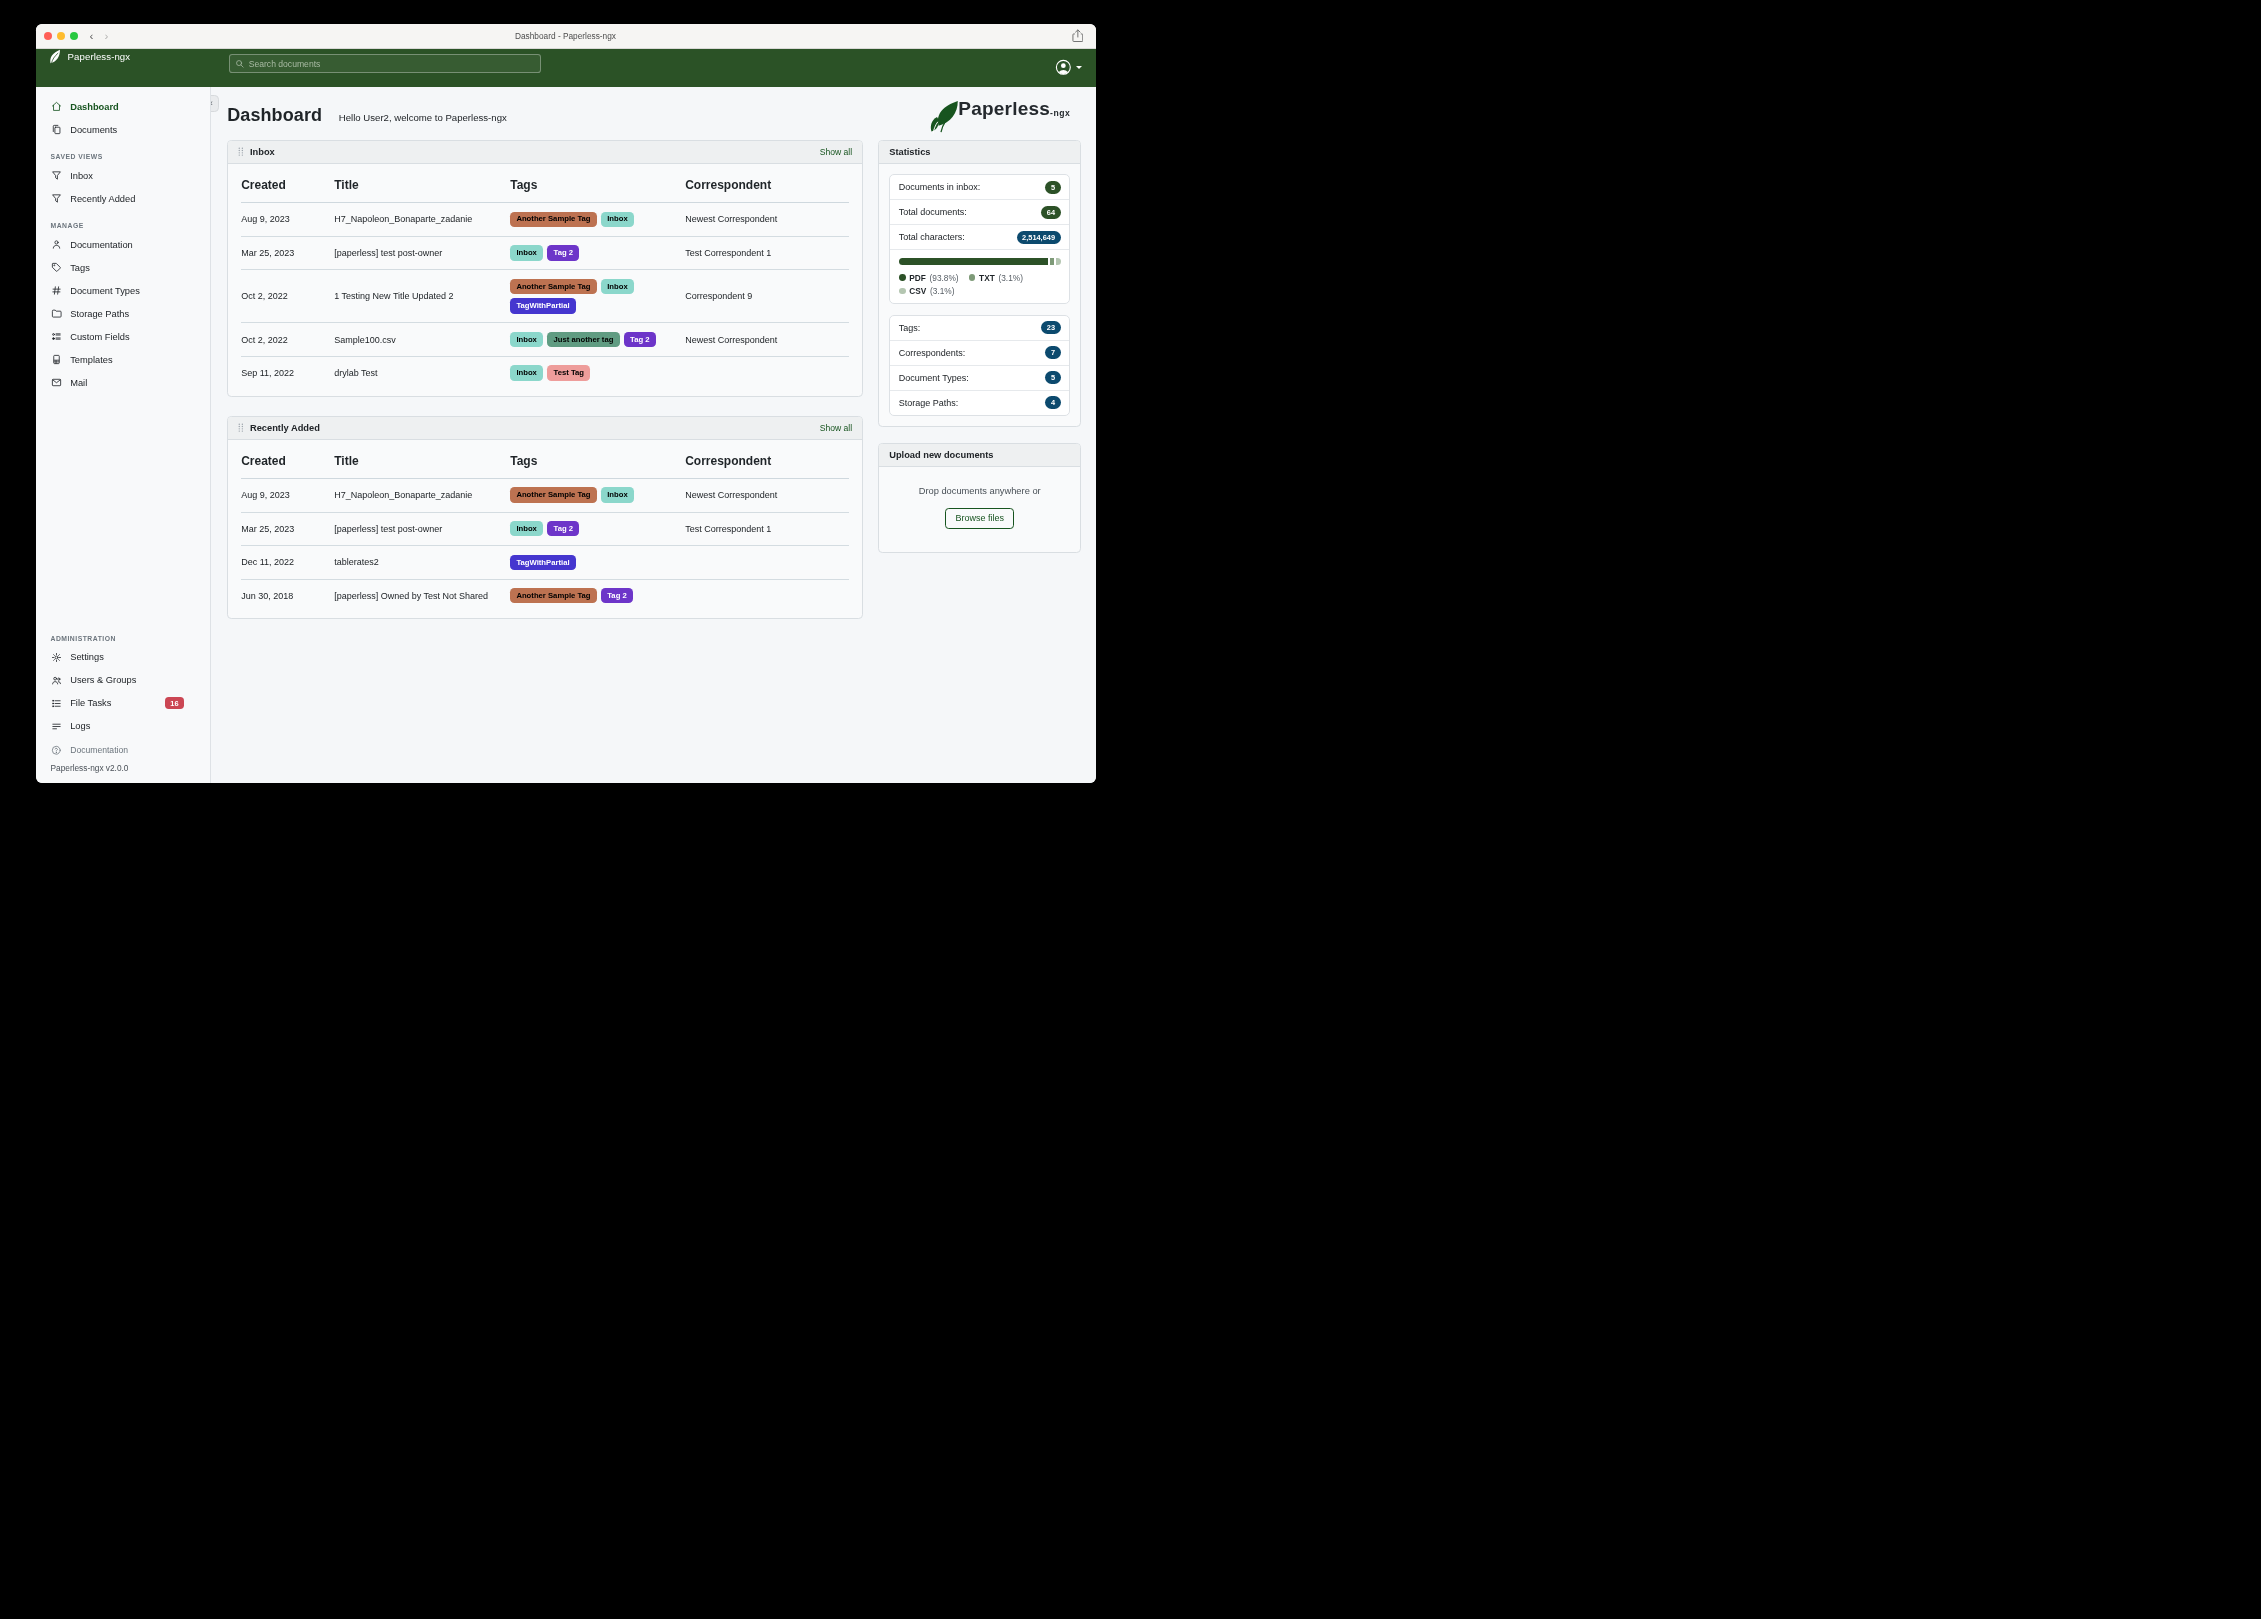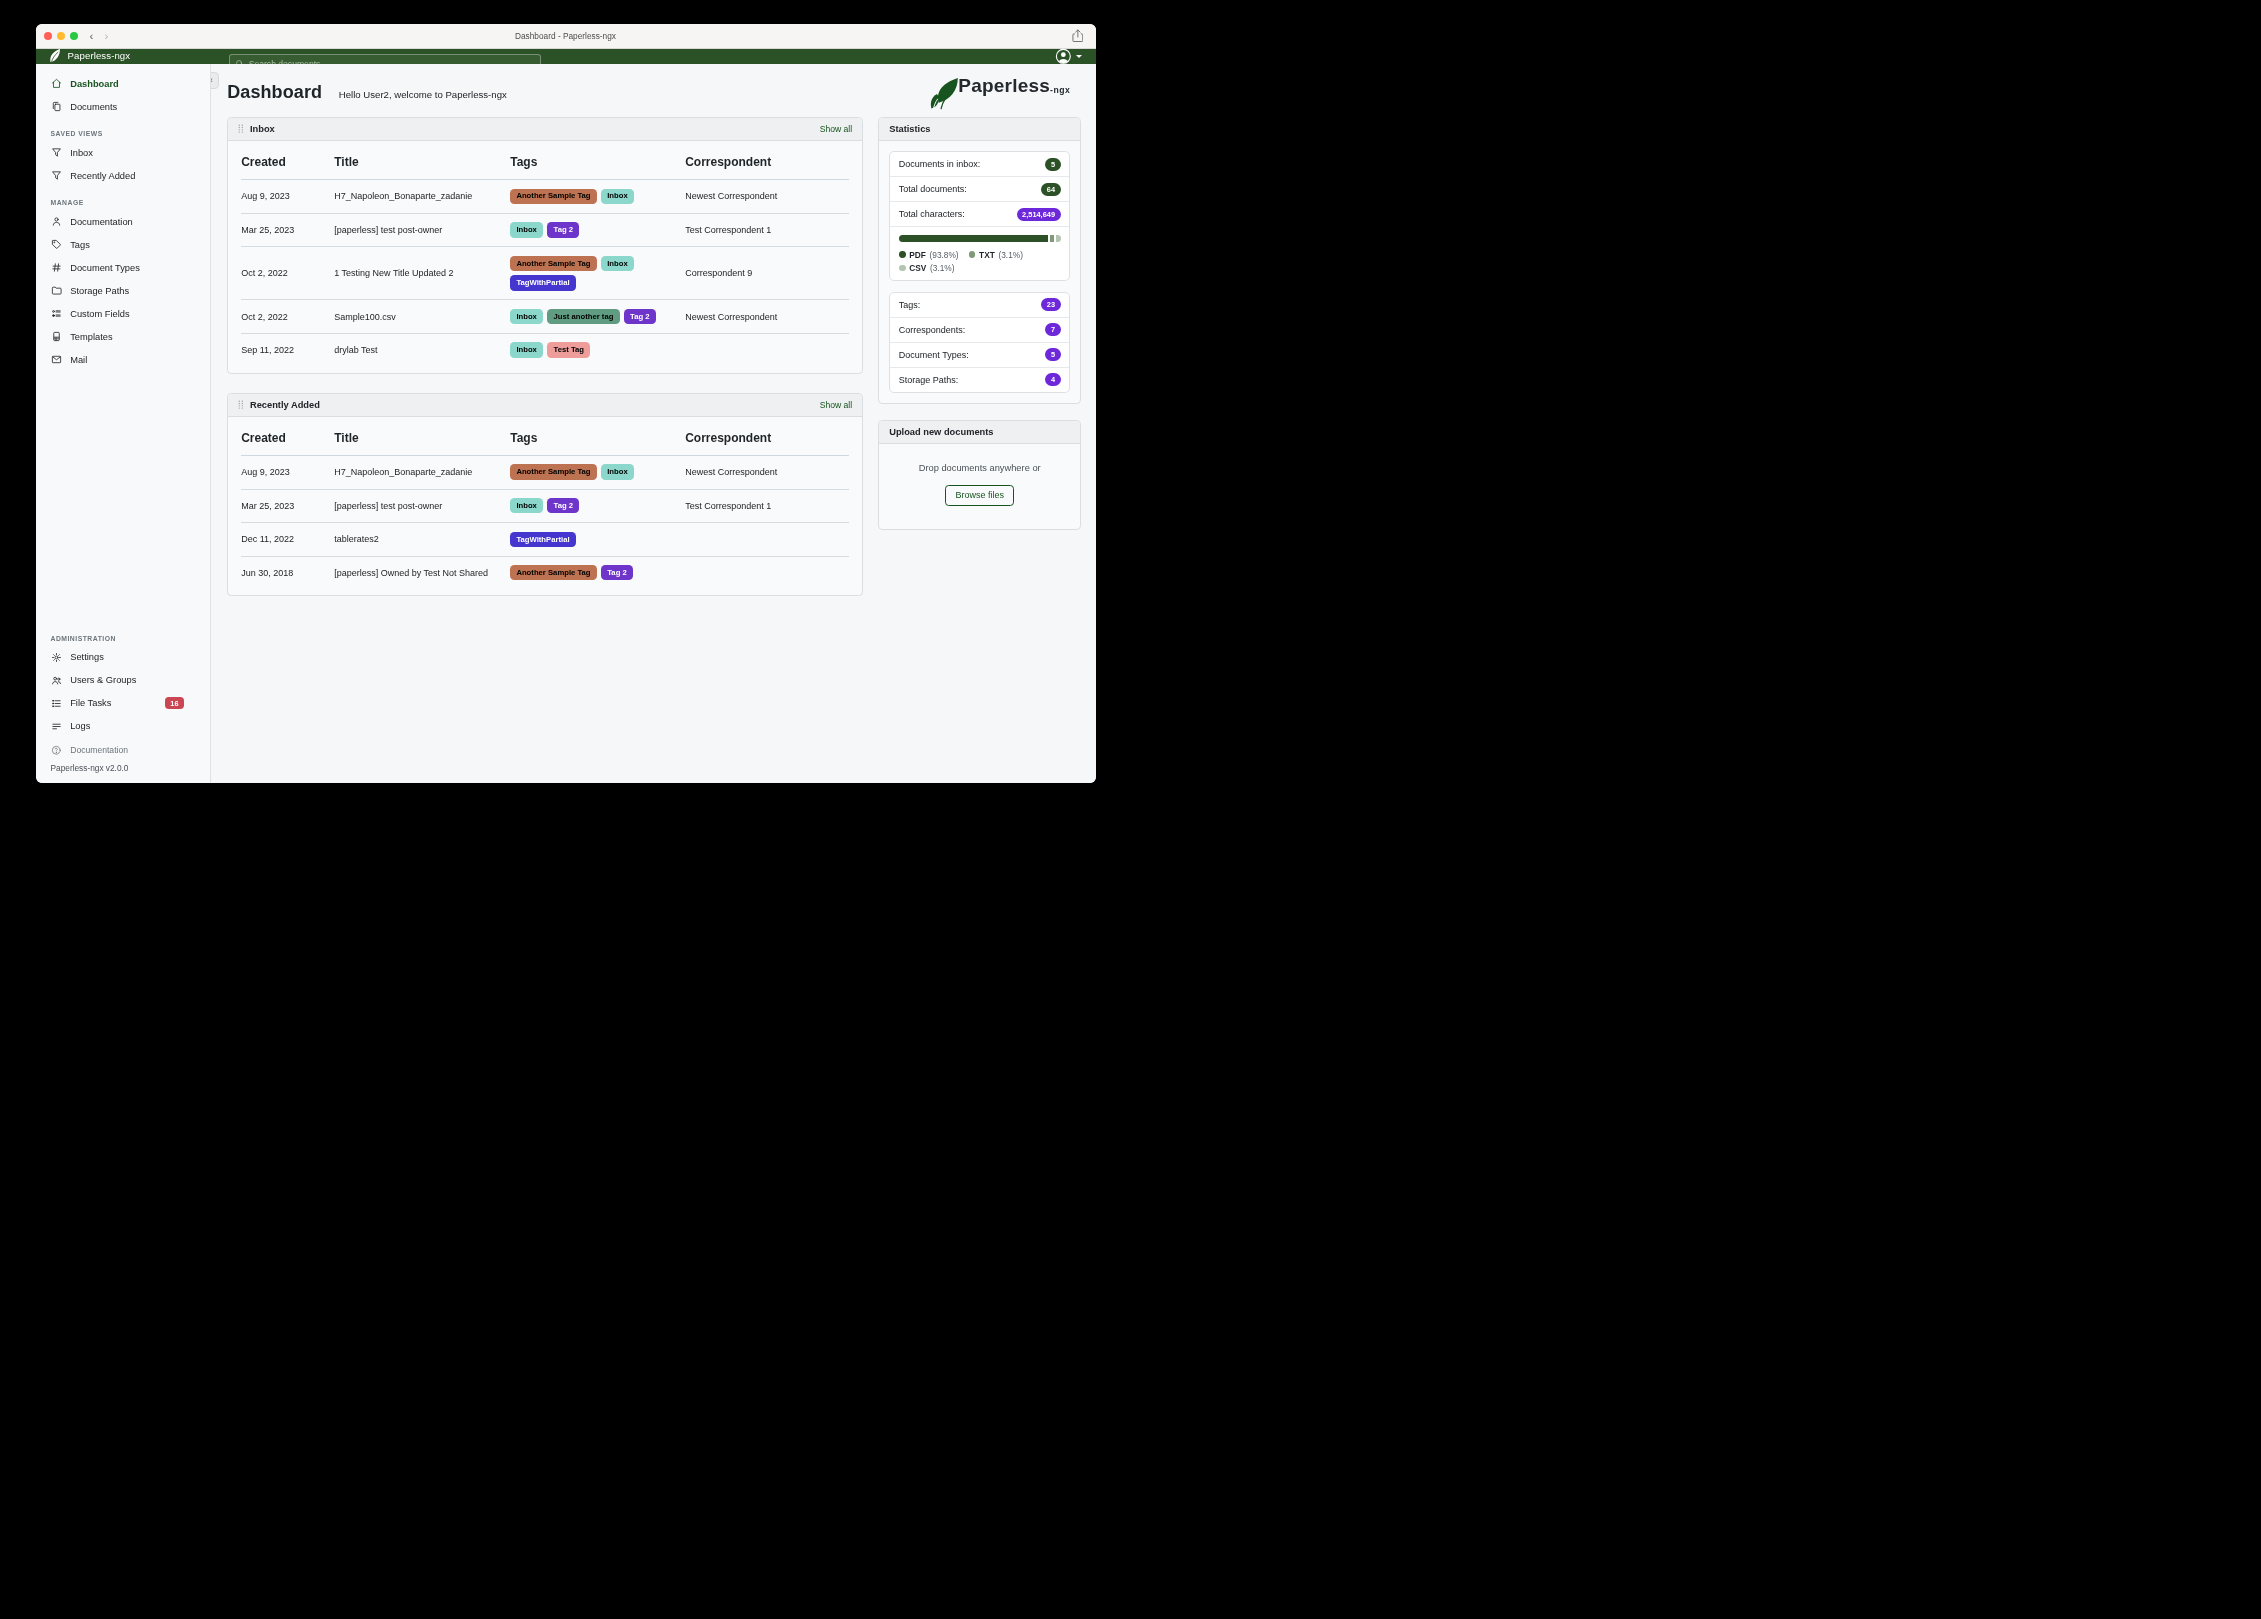--- a/index.html
+++ b/index.html
@@ -13,21 +13,21 @@
   .traffic{ position:absolute; left:8.6px; top:0; height:100%; display:flex; align-items:center; gap:5px; }
   .light{ width:8px; height:8px; border-radius:50%; }
   .light.red{ background:#ff5f57; } .light.yellow{ background:#febc2e; } .light.green{ background:#28c840; }
   .navarrows{ position:absolute; left:54px; top:0; height:100%; display:flex; align-items:center; gap:11px; }
   .navarrow{ font-size:11.7px; color:#5f5f5f; line-height:1; }
   .navarrow.fwd{ color:#b5b4b2; }
   .wintitle{ font-size:8.3px; color:#4d4d4d; font-weight:500; }
   .shareicon{ position:absolute; right:12.3px; top:5px; color:#707070; }
 
   
-  .appheader{ height:15px; background:#2b5226; position:relative; display:flex; align-items:flex-end; flex:0 0 auto; }
+  .appheader{ height:38px; background:#2b5226; position:relative; display:flex; align-items:flex-start; flex:0 0 auto; }
   .brand{ display:flex; align-items:center; gap:6.2px; margin-left:12.3px; color:#fff; }
   .brand-label{ font-size:9.6px; font-weight:500; letter-spacing:0.1px; }
   .searchbox{ position:absolute; left:193px; width:312px; height:19px; top:5.6px; display:flex; align-items:center;
               background:rgba(255,255,255,.06); border:0.6px solid rgba(255,255,255,.32); border-radius:3.1px; padding:0 5.6px; }
   .searchbox input{ background:transparent; border:none; outline:none; color:#e3eadf; font-size:8.6px; width:100%;
                     font-family:inherit; }
   .searchbox input::placeholder{ color:#a9bba4; }
   .search-glyph{ color:#a9bba4; margin-right:4.3px; display:flex; }
   .usermenu{ position:absolute; right:13.6px; top:0; height:100%; display:flex; align-items:center; gap:4.3px; color:#fff; }
   .caret{ width:0; height:0; border-left:3.1px solid transparent; border-right:3.1px solid transparent; border-top:3.7px solid #fff; }
@@ -82,21 +82,21 @@
   .tag{ border-radius:4.3px; padding:1.9px 6.2px; font-size:7.7px; font-weight:700; line-height:1.5; white-space:nowrap; }
 
   
   .stat-body{ padding:10px; }
   .listgroup{ background:#fff; border:0.6px solid #dde1e5; border-radius:5px; overflow:hidden; }
   .listgroup + .listgroup{ margin-top:10.5px; }
   .stat-row{ display:flex; align-items:center; justify-content:space-between; padding:5.6px 8.6px; }
   .stat-row + .stat-row, .chartblock{ border-top:0.6px solid #e6e9ec; }
   .stat-label{ font-size:9px; color:#212529; }
   .pill{ border-radius:10rem; padding:1.9px 5.6px; font-size:7.4px; font-weight:700; color:#fff; }
-  .pill.green{ background:#2c5127; } .pill.gray{ background:#6d28d9;text-align:center; }
+  .pill.green{ background:#2c5127; } .pill.gray{ background:#0c4a6e;text-align:center; }
   .chartblock{ padding:8px 8.6px 7.4px; }
   .bar{ height:7.4px; border-radius:3.7px; overflow:hidden; display:flex; gap:1.2px; margin-bottom:7.4px; background:#fff; }
   .seg{ height:100%; }
   .legend{ display:flex; flex-wrap:wrap; column-gap:10px; row-gap:3.1px; }
   .legitem{ display:flex; align-items:center; gap:3.7px; font-size:8.3px; }
   .legdot{ width:6.8px; height:6.8px; border-radius:50%; flex:0 0 auto; }
   .legname{ font-weight:700; color:#1f2428; }
   .legpct{ color:#555c63; }
 
   

